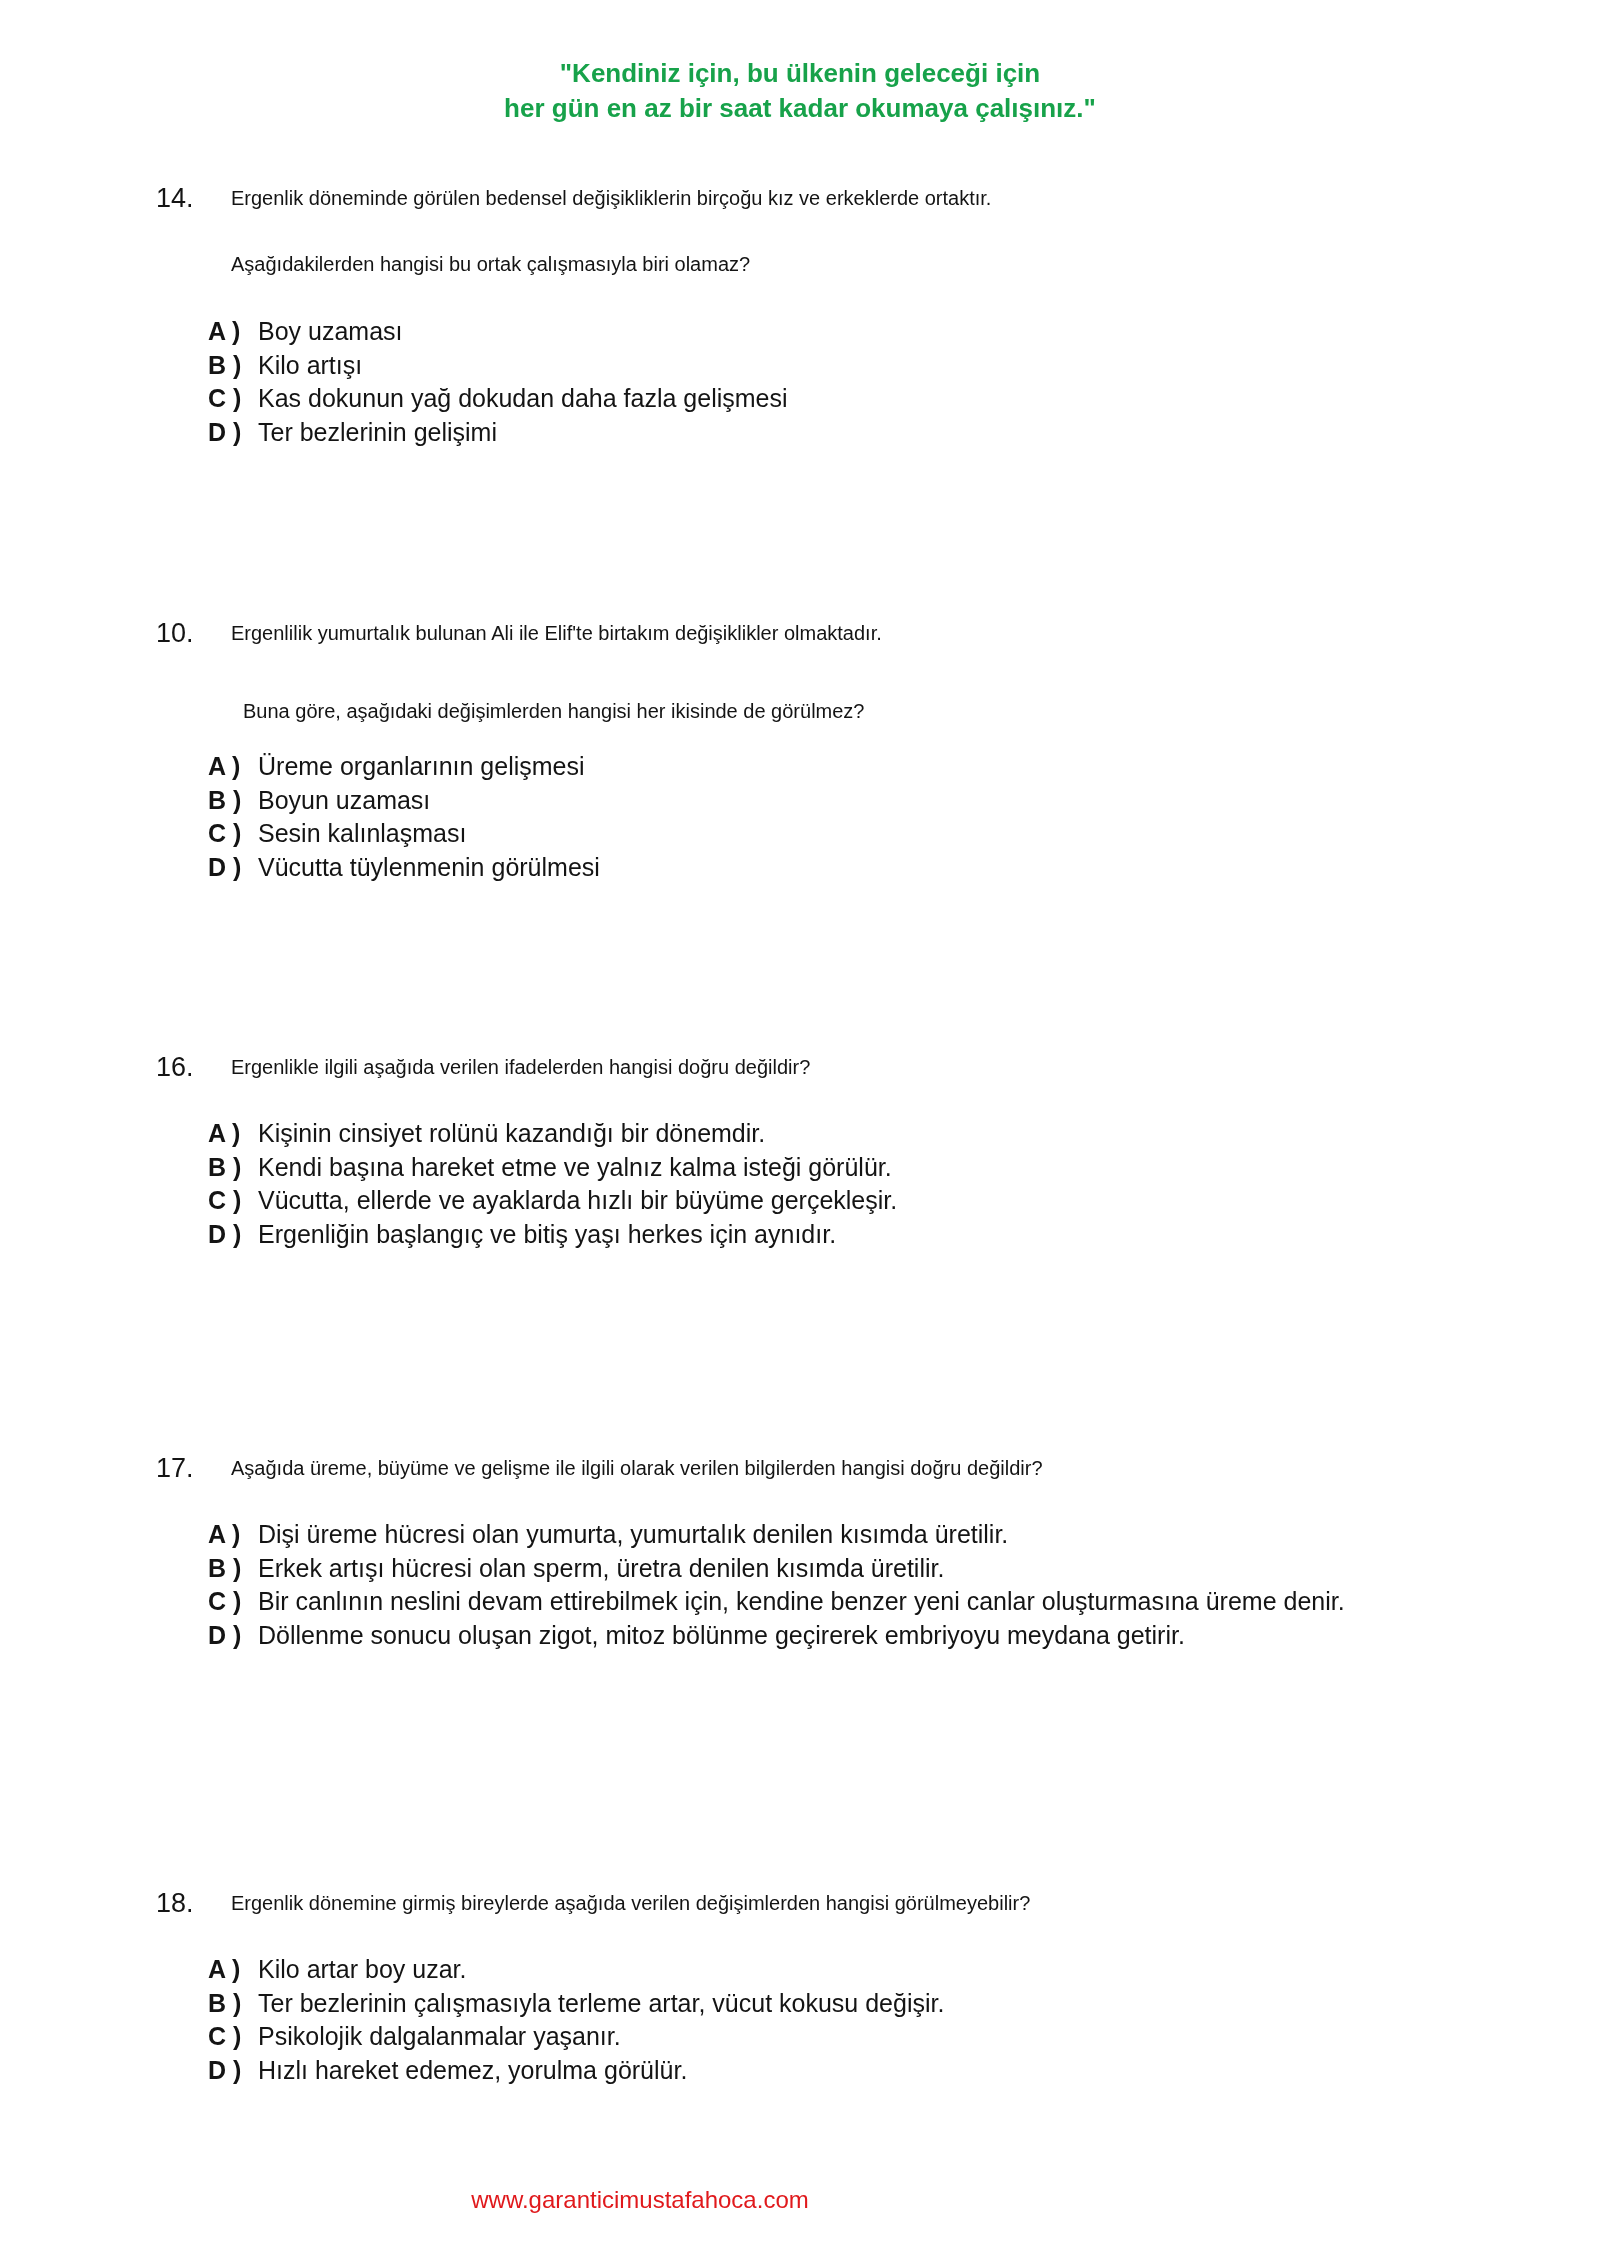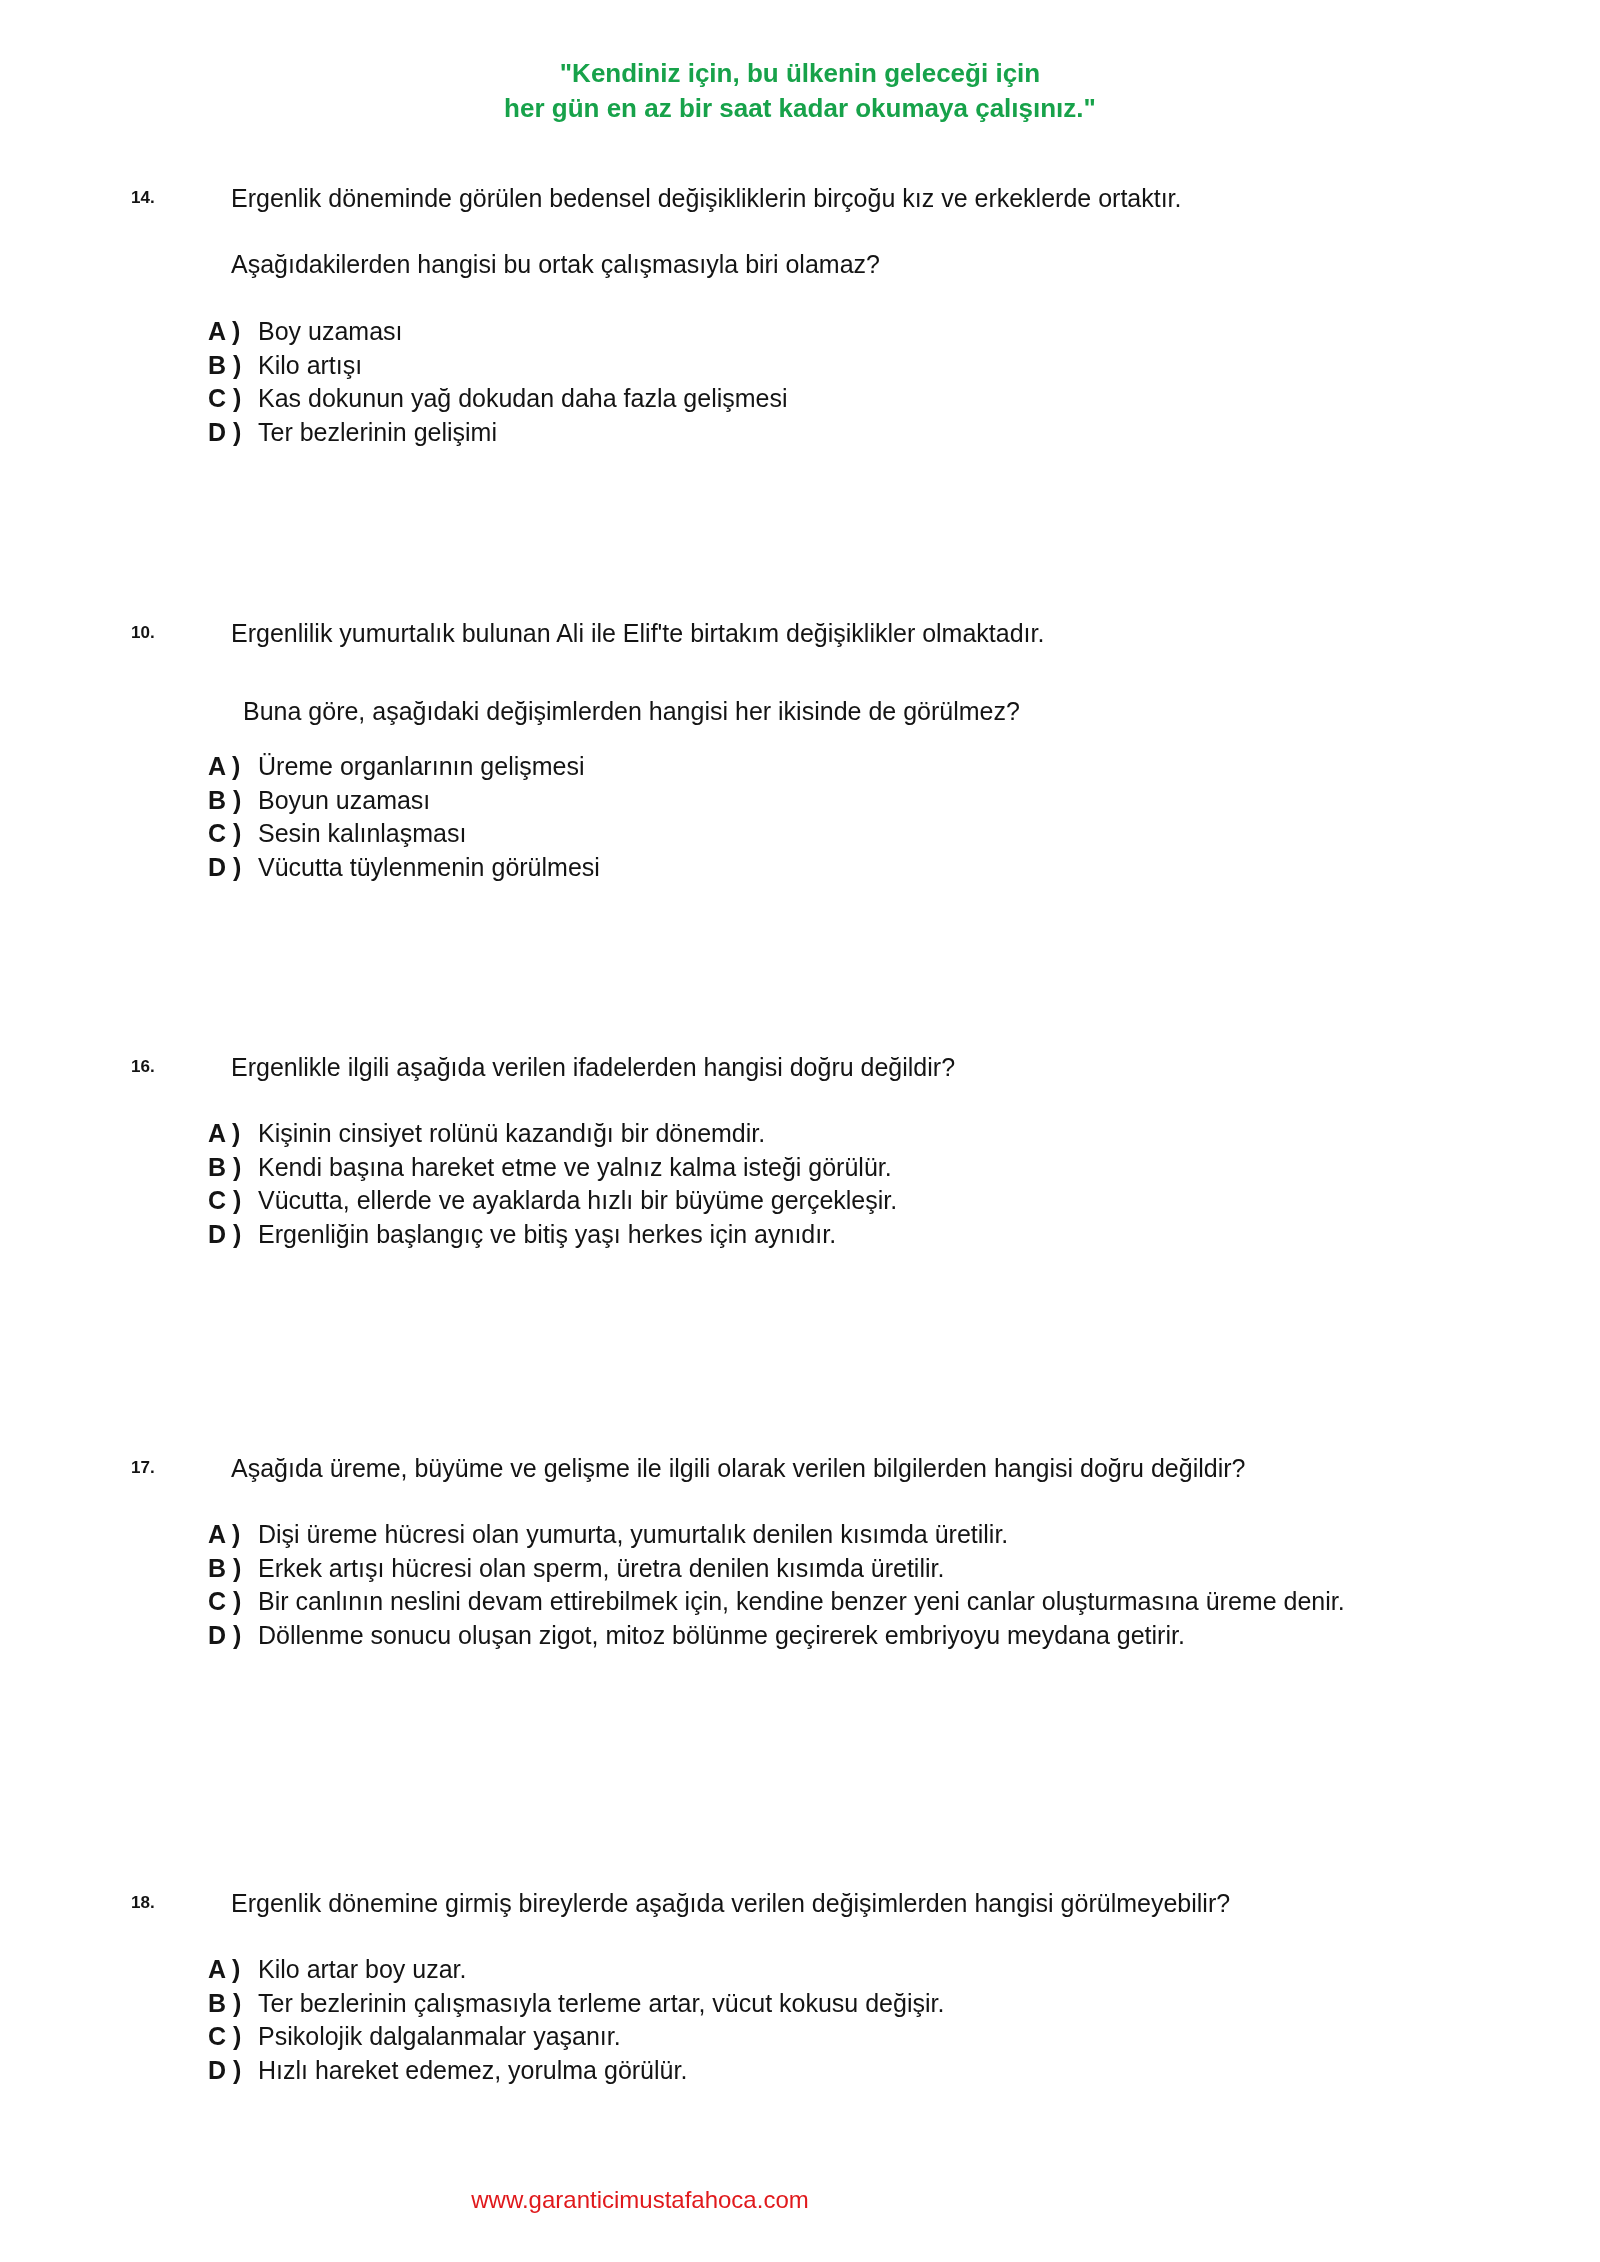--- a/index.html
+++ b/index.html
@@ -1,22 +1,22 @@
 <!DOCTYPE html>
 <html><head>
 <meta charset="utf-8">
 <style>
   html, body { margin: 0; padding: 0; background: #ffffff; }
   body { width: 1600px; height: 2262px; position: relative; overflow: hidden;
          font-family: "Liberation Sans", sans-serif; color: #141414; }
   .header { position: absolute; left: 0; width: 1600px; text-align: center;
             color: #17a24a; font-weight: bold; font-size: 26px; line-height: 35px; top: 56px; }
   .q { position: absolute; left: 0; width: 1600px; }
-  .qnum { position: absolute; left: 131px; font-weight: bold; font-size: 17px; line-height: 30px; }
-  .qtext { position: absolute; left: 231px; font-size: 25px; line-height: 30px; white-space: nowrap; }
+  .qnum { position: absolute; left: 156px; font-weight: normal; font-size: 27px; line-height: 30px; }
+  .qtext { position: absolute; left: 231px; font-size: 20px; line-height: 30px; white-space: nowrap; }
   .opts { position: absolute; left: 208px; }
   .opt { height: 33.5px; font-size: 25px; line-height: 30px; white-space: nowrap; display: flex; }
   .opt .lbl { font-weight: bold; width: 50px; display: inline-block; }
   .opt .otext { display: inline-block; }
   .footer { position: absolute; top: 2186px; left: 0; width: 1280px; text-align: center;
             color: #e0191c; font-size: 24px; }
 </style>
 </head>
 <body>
 

